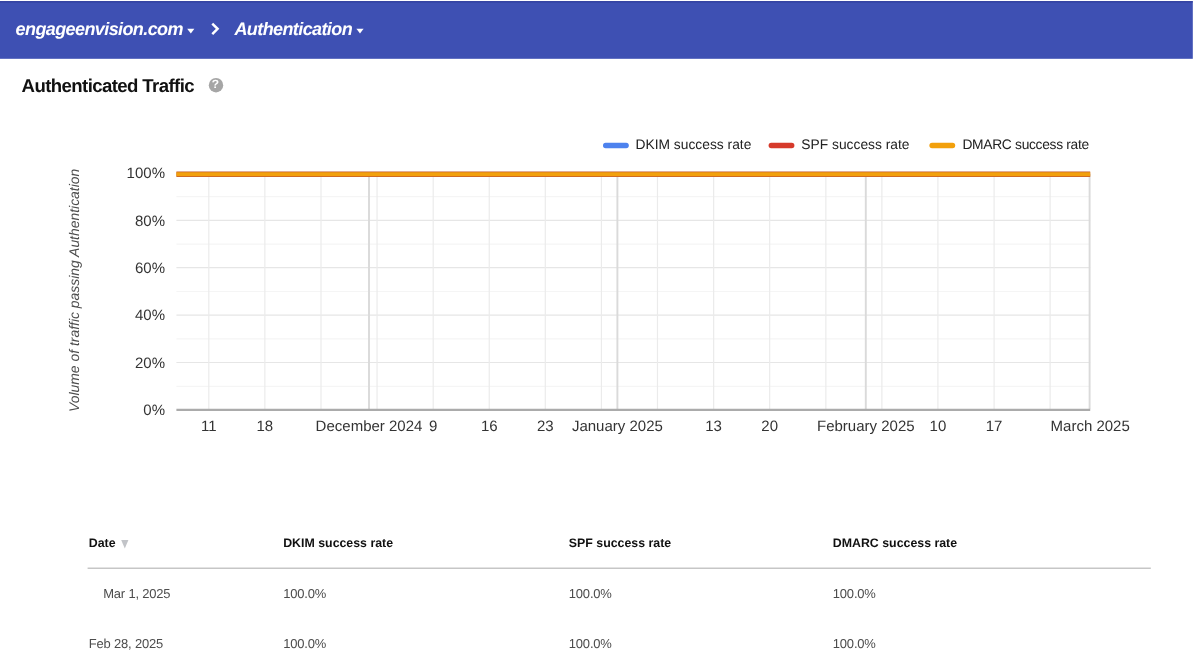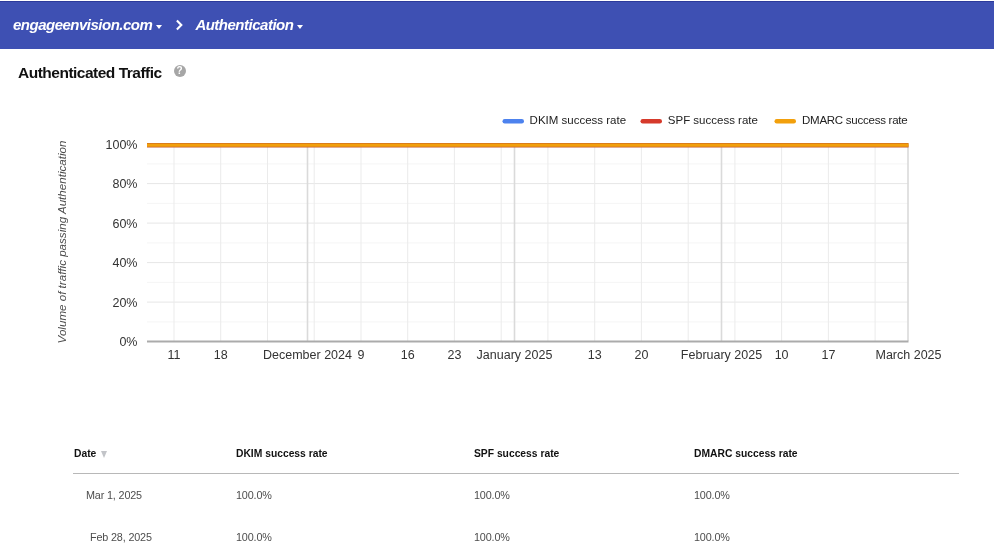--- a/index.html
+++ b/index.html
@@ -118,16 +118,16 @@
 
   <div class="thead" style="left:74px;top:448.3px;">Date<span class="sortarrow"></span></div>
   <div class="thead" style="left:236px;top:448.3px;">DKIM success rate</div>
   <div class="thead" style="left:474px;top:448.3px;">SPF success rate</div>
   <div class="thead" style="left:694px;top:448.3px;">DMARC success rate</div>
   <div class="hline"></div>
   <div class="trow" style="left:74px;top:488.8px;margin-left:12px;">Mar 1, 2025</div>
   <div class="trow" style="left:236px;top:488.8px;">100.0%</div>
   <div class="trow" style="left:474px;top:488.8px;">100.0%</div>
   <div class="trow" style="left:694px;top:488.8px;">100.0%</div>
-  <div class="trow" style="left:90px;top:530.8px;">Feb 28, 2025</div>
+  <div class="trow" style="left:74px;top:530.8px;">Feb 28, 2025</div>
   <div class="trow" style="left:236px;top:530.8px;">100.0%</div>
   <div class="trow" style="left:474px;top:530.8px;">100.0%</div>
   <div class="trow" style="left:694px;top:530.8px;">100.0%</div>
 
 </body></html>

